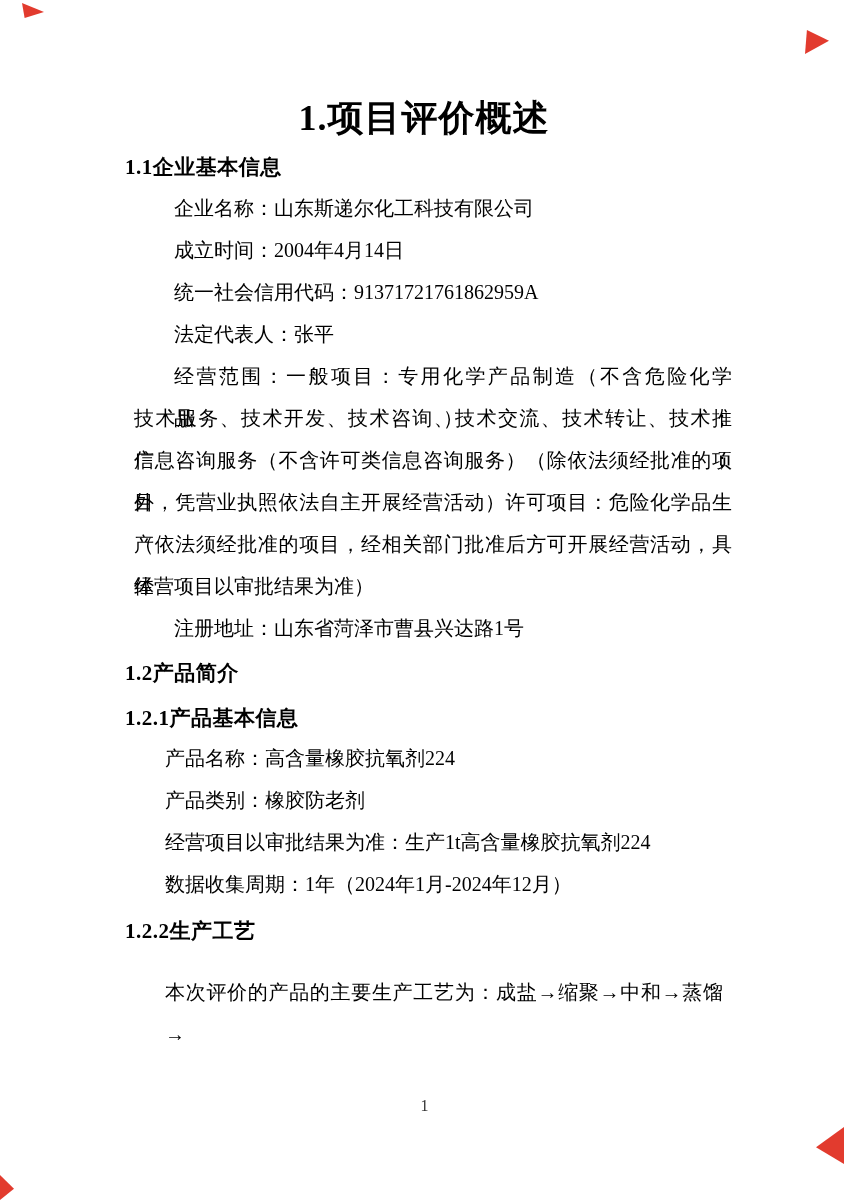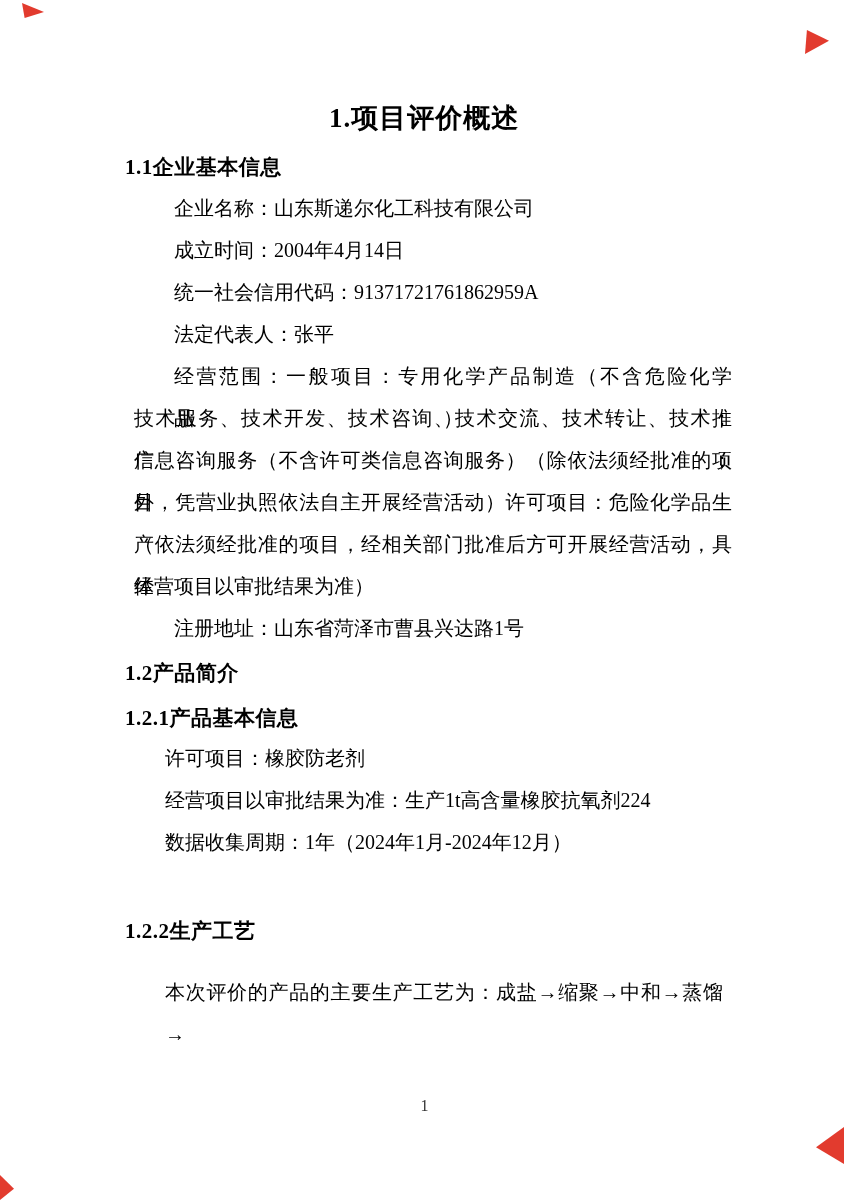--- a/index.html
+++ b/index.html
@@ -7,21 +7,21 @@
     position:relative;
     width:849px;height:1200px;
     background:#ffffff;
     color:#000;
     font-family:"Liberation Serif","DejaVu Serif",serif;
     overflow:hidden;
   }
   .title{
     position:absolute;top:98px;left:125px;width:598px;
     margin:0;text-align:center;
-    font-size:27px;font-weight:bold;line-height:40px;
+    font-size:36px;font-weight:bold;line-height:40px;
     letter-spacing:1px;
   }
   .h2{
     position:absolute;left:125px;
     font-size:21px;font-weight:bold;line-height:26px;
     letter-spacing:0.5px;
   }
   .h2.h11{top:154px;}
   .h2.h12{top:660px;}
   .h2.h121{top:705px;}
@@ -70,21 +70,22 @@
     <div class="ln fill">外，凭营业执照依法自主开展经营活动）许可项目：危险化学品生产</div>
     <div class="ln fill">（依法须经批准的项目，经相关部门批准后方可开展经营活动，具体</div>
     <div class="ln">经营项目以审批结果为准）</div>
     <div class="ln indent">注册地址：山东省菏泽市曹县兴达路1号</div>
   </div>
 
   <div class="h2 h12">1.2产品简介</div>
 
   <div class="h2 h121">1.2.1产品基本信息</div>
   <div class="para s121">
-    <div class="ln indent">许可项目：橡胶防老剂</div>
+    <div class="ln indent">产品名称：高含量橡胶抗氧剂224</div>
+    <div class="ln indent">产品类别：橡胶防老剂</div>
     <div class="ln indent">经营项目以审批结果为准：生产1t高含量橡胶抗氧剂224</div>
     <div class="ln indent">数据收集周期：1年（2024年1月-2024年12月）</div>
   </div>
 
   <div class="h2 h122">1.2.2生产工艺</div>
   <div class="para s122">
     <div class="ln indent fill">本次评价的产品的主要生产工艺为：成盐→缩聚→中和→蒸馏→</div>
   </div>
 
   <div class="pagenum">1</div>

